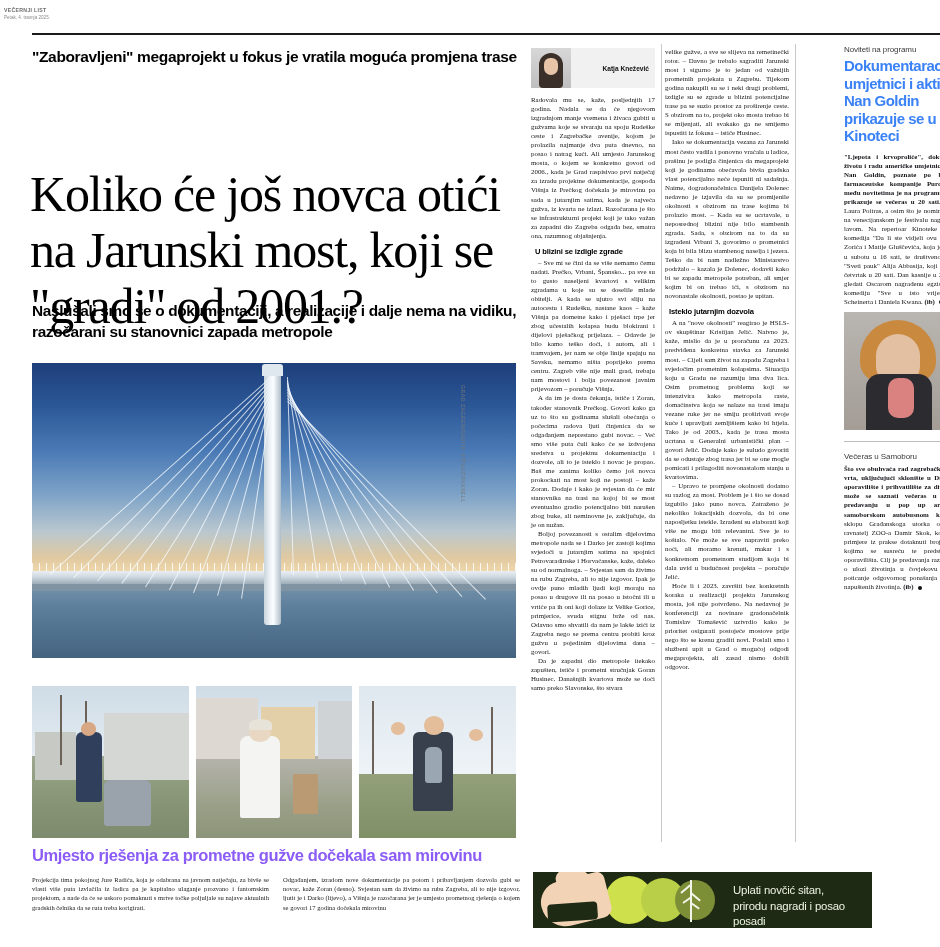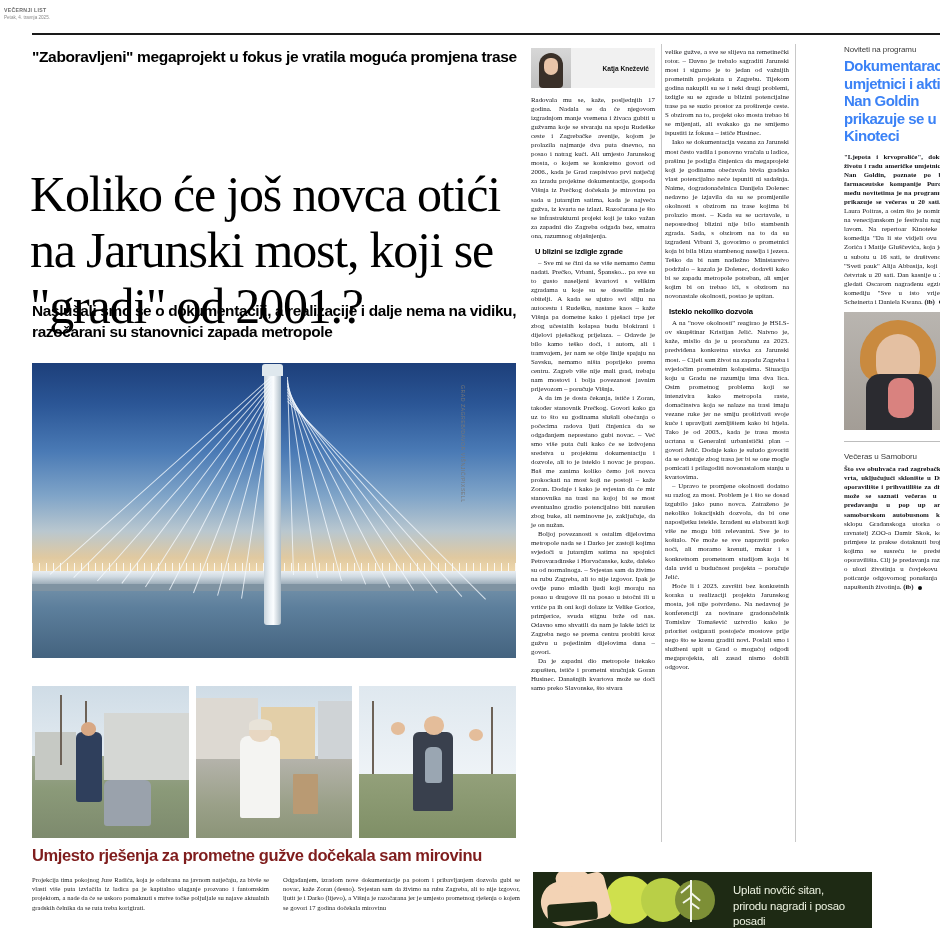--- a/index.html
+++ b/index.html
@@ -61,21 +61,21 @@
   .sp .sky{position:absolute;left:0;right:0;top:0;height:46%;
     background:linear-gradient(180deg,#cfdce6 0%,#e3ebf1 100%);}
   .sp .ground{position:absolute;left:0;right:0;bottom:0;height:54%;
     background:linear-gradient(180deg,#9fa893 0%,#8b9a79 40%,#7d8a6d 100%);}
   .sp .bld{position:absolute;background:#cfd3d2;}
   .sp .tree{position:absolute;width:2px;background:#6d6257;}
   .sp .person{position:absolute;border-radius:6px 6px 3px 3px;}
 
   .caption-head{position:absolute;left:32px;top:846px;width:495px;
     font-family:"Liberation Sans",sans-serif;font-weight:700;
-    font-size:16.5px;letter-spacing:-.4px;color:#7f1d1d;}
+    font-size:16.5px;letter-spacing:-.4px;color:#8b5cf6;}
   .cap-cols{position:absolute;left:32px;top:875px;width:488px;
     display:flex;gap:14px;}
   .cap-col{flex:1;font-family:"Liberation Serif",serif;font-size:6.6px;
     line-height:9.2px;color:#222;text-align:justify;}
 
   
   .col{position:absolute;font-family:"Liberation Serif",serif;
     font-size:6.9px;line-height:9.05px;text-align:justify;color:#15151a;
     hyphens:auto;-webkit-hyphens:auto;}
   .col p{margin:0;text-indent:7px;}
@@ -247,21 +247,21 @@
       <h4>U blizini se izdigle zgrade</h4>
       <p>– Sve mi se čini da se više nemamo čemu nadati. Prečko, Vrbani, Špansko... pa sve su to gusto naseljeni kvartovi s velikim zgradama u koje su se doselile mlade obitelji. A kada se ujutro svi sliju na autocestu i Rudešku, nastane kaos – kaže Višnja pa dometne kako i pješaci trpe jer zbog učestalih kolapsa budu blokirani i dijelovi pješačkog prijelaza. – Odavde je bilo kamo teško doći, i autom, ali i tramvajem, jer nam se obje linije spajaju na Savsku, nemamo ništa poprijeko prema centru. Zagreb više nije mali grad, trebaju nam mostovi i bolja povezanost javnim prijevozom – poručuje Višnja.</p>
       <p>A da im je dosta čekanja, ističe i Zoran, također stanovnik Prečkog. Govori kako ga uz to što su godinama slušali obećanja o počecima radova ljuti činjenica da se odgađanjem nepresta­no gubi novac. – Već smo više puta čuli kako će se izdvojena sredstva u projektnu dokumentaciju i dozvole, ali to je isteklo i novac je propao. Baš me zanima koliko ćemo još novca prokockati na most koji ne postoji – kaže Zoran. Dodaje i kako je svjestan da će mir stanovnika na trasi na kojoj bi se most eventualno gradio potencijalno biti narušen zbog buke, ali nemi­novne je, zaključuje, da je on nužan.</p>
       <p>Boljoj povezanosti s ostalim dijelovima metropole nada se i Darko jer zastoji kojima svjedoči u jutarnjim satima na spojnici Petrovaradinske i Horvaćanske, kaže, daleko su od normalnoga. – Svjestan sam da živimo na rubu Zagreba, ali to nije izgovor. Ipak je ovdje puno mladih ljudi koji moraju na posao u drugove ili na posao u istočni ili u vrtiće pa ih oni koji dolaze iz Velike Gorice, primjerice, svuda stignu brže od nas. Odavno smo shvatili da nam je lakše izići iz Zagreba nego se prema centru probiti kroz gužvu u pojedinim dijelovima dana – govori.</p>
       <p>Da je zapadni dio metropole iteka­ko zapušten, ističe i prometni stručnjak Goran Husinec. Da­na­šnjih kvartova može se doći samo preko Slavonske, što stvara</p>
     </div>
 
   <div class="col" id="col-four">
       <p class="noind">velike gužve, a sve se slijeva na remetinečki rotor. – Davno je trebalo sagraditi Jarunski most i sigurno je to jedan od važnijih prometnih projekata u Zagrebu. Tijekom godina nakupili su se i neki drugi problemi, izdigle su se zgrade u blizini potencijalne trase pa se suzio prostor za proširenje ceste. S obzirom na to, projekt oko mosta trebao bi se mijenjati, ali svakako ga ne smijemo ispustiti iz fokusa – ističe Husinec.</p>
       <p>Iako se dokumentacija vezana za Jarunski most često vadila i ponovno vraćala u ladice, prašinu je podigla činjenica da megaprojekt koji je godinama obećavala bivša gradska vlast potencijalno neće ispuniti ni sadašnja. Naime, dogradonačelnica Danijela Dolenec nedavno je izjavila da su se promijenile okolnosti s obzirom na trase kojima bi prolazio most. – Kada su se ucrtavale, u neposrednoj blizini nije bilo stambenih zgrada. Sada, s obzirom na to da su izgrađeni Vrbani 3, govorimo o prometnici koja bi bila blizu stambenog naselja i jezera. Teško da bi nam nadležno Ministarstvo podržalo – kazala je Dolenec, dodavši kako bi se zapadu metropole potreban, ali smjer kojim bi on trebao ići, s obzirom na novonastale okolnosti, postao je upitan.</p>
-      <h4>Isteklo nekoliko dozvola</h4>
+      <h4>Isteklo jutarnjim dozvola</h4>
       <p>A na "nove okolnosti" reagirao je HSLS-ov skupštinar Kristijan Jelić. Naivno je, kaže, mislio da je u proračunu za 2023. predviđena konkretna stavka za Jarunski most. – Cijeli sam život na zapadu Zagreba i svjedočim prometnim kolapsima. Situacija koju u Gradu ne razumiju ima dva lica. Osim prometnog problema koji se intenzivira kako metropola raste, domaćinstva koja se nalaze na trasi imaju vezane ruke jer ne smiju proširivati svoje kuće i upravljati zemljištem kako bi htjela. Tako je od 2003., kada je trasa mosta ucrtana u Generalni urbanistički plan – govori Jelić. Dodaje kako je suludo govoriti da se odustaje zbog trasa jer bi se one mogle pomicati i prilagoditi novonastalom stanju u kvartovima.</p>
       <p>– Upravo te promjene okolnosti dodatno su razlog za most. Problem je i što se dosad izgubilo jako puno novca. Zatraženo je nekoliko lokacijskih dozvola, da bi one naposljetku istekle. Izrađeni su elaborati koji više ne mogu biti relevantni. Sve je to koštalo. Ne može se sve napraviti preko noći, ali moramo krenuti, makar i s konkretnom prometnom studijom koja bi dala uvid u budućnost projekta – poručuje Jelić.</p>
       <p>Hoće li i 2023. završiti bez konkretnih koraka u realizaciji projekta Jarunskog mosta, još nije potvrđeno. Na nedavnoj je konferenciji za novinare gradonačelnik Tomislav Tomašević uztvrdio kako je prioritet osigurati postojeće mostove prije nego što se krenu graditi novi. Poslali smo i službeni upit u Grad o mogućoj odgodi megaprojekta, ali zasad nismo dobili odgovor.</p>
     </div>
 
   <div class="side">
     <div>
       <div class="side-kicker">Noviteti na programu</div>
       <div class="side-title">Dokumentarac o umjetnici i aktivistici Nan Goldin prikazuje se u Kinoteci</div>
       <div class="side-body">

